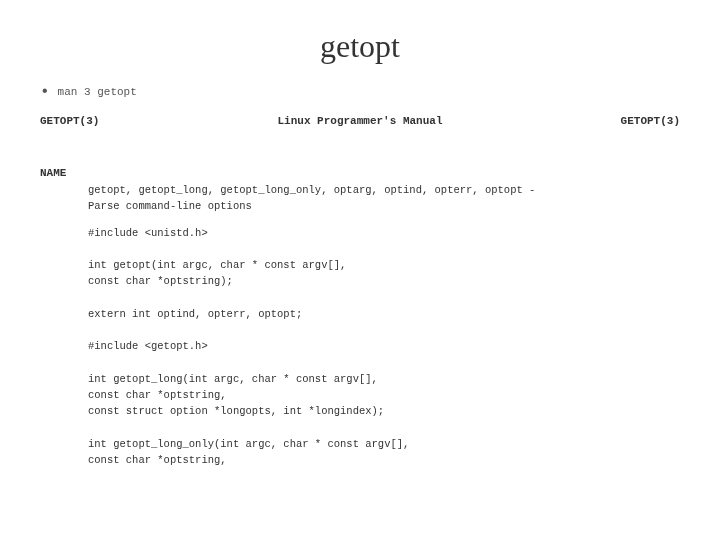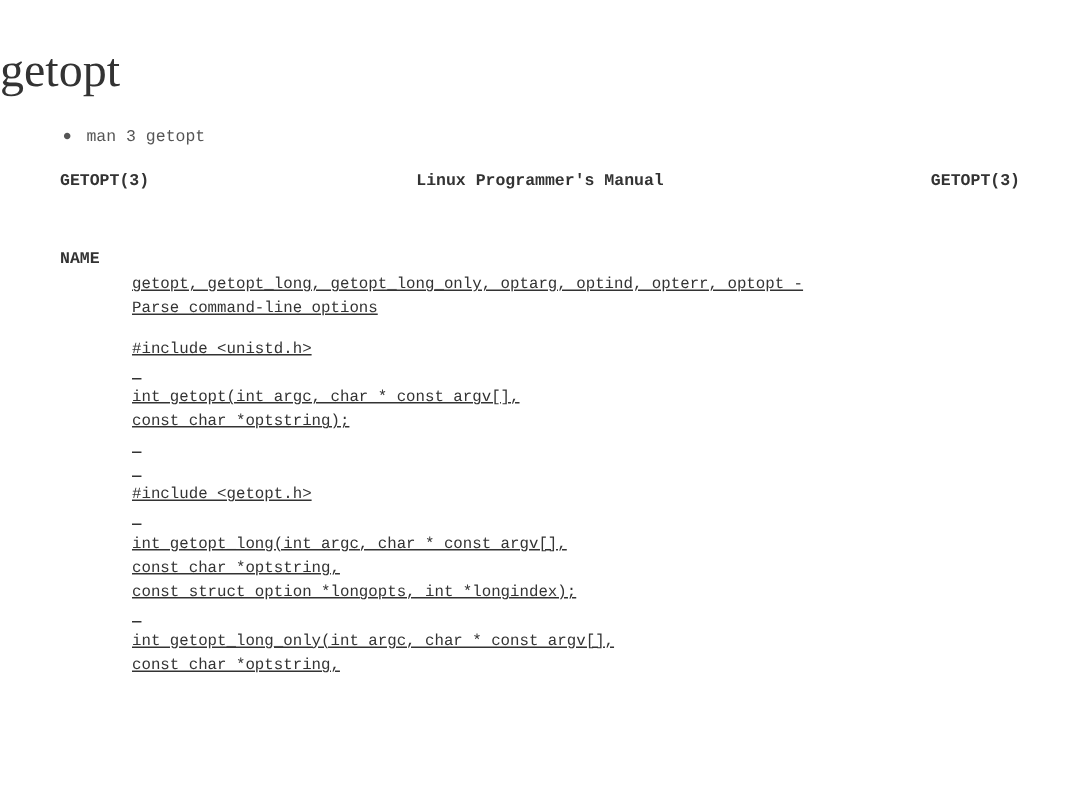--- a/index.html
+++ b/index.html
@@ -10,20 +10,21 @@
 
     body {
       width: 720px;
       height: 540px;
       background: #ffffff;
       font-family: 'Courier New', Courier, monospace;
       overflow: hidden;
     }
 
     .page-title {
+      text-align: center;
       font-family: Georgia, 'Times New Roman', serif;
       font-size: 32px;
       font-weight: normal;
       color: #333333;
       padding-top: 28px;
       padding-bottom: 18px;
     }
 
     .content {
       padding-left: 40px;
@@ -65,21 +66,20 @@
       color: #333;
       margin-bottom: 3px;
       margin-top: 40px;
     }
 
     .section-body {
       font-size: 10.5px;
       color: #333;
       line-height: 1.55;
       padding-left: 48px;
-      text-decoration: underline;
     }
 
     .section-body .line {
       display: block;
     }
   </style>
 </head>
 <body>
 
 <h1 class="page-title">getopt</h1>
@@ -104,20 +104,21 @@
           <span class="line">Parse command-line options</span>
         </div>
       </div>
       <div class="section">
         <div class="section-body">
           <span class="line">#include &lt;unistd.h&gt;</span>
           <span class="line">&nbsp;</span>
           <span class="line">int getopt(int argc, char * const argv[],</span>
           <span class="line">            const char *optstring);</span>
           <span class="line">&nbsp;</span>
+          <span class="line">extern int optind, opterr, optopt;</span>
           <span class="line">&nbsp;</span>
           <span class="line">#include &lt;getopt.h&gt;</span>
           <span class="line">&nbsp;</span>
           <span class="line">int getopt_long(int argc, char * const argv[],</span>
           <span class="line">            const char *optstring,</span>
           <span class="line">            const struct option *longopts, int *longindex);</span>
           <span class="line">&nbsp;</span>
           <span class="line">int getopt_long_only(int argc, char * const argv[],</span>
           <span class="line">            const char *optstring,</span>
         </div>

